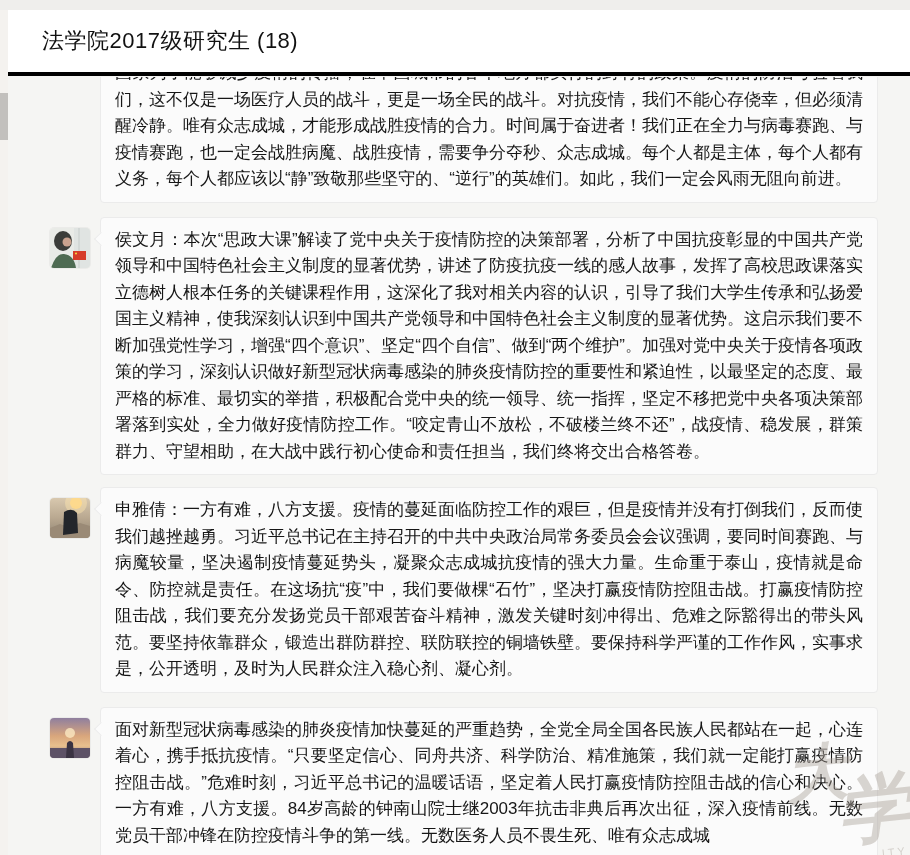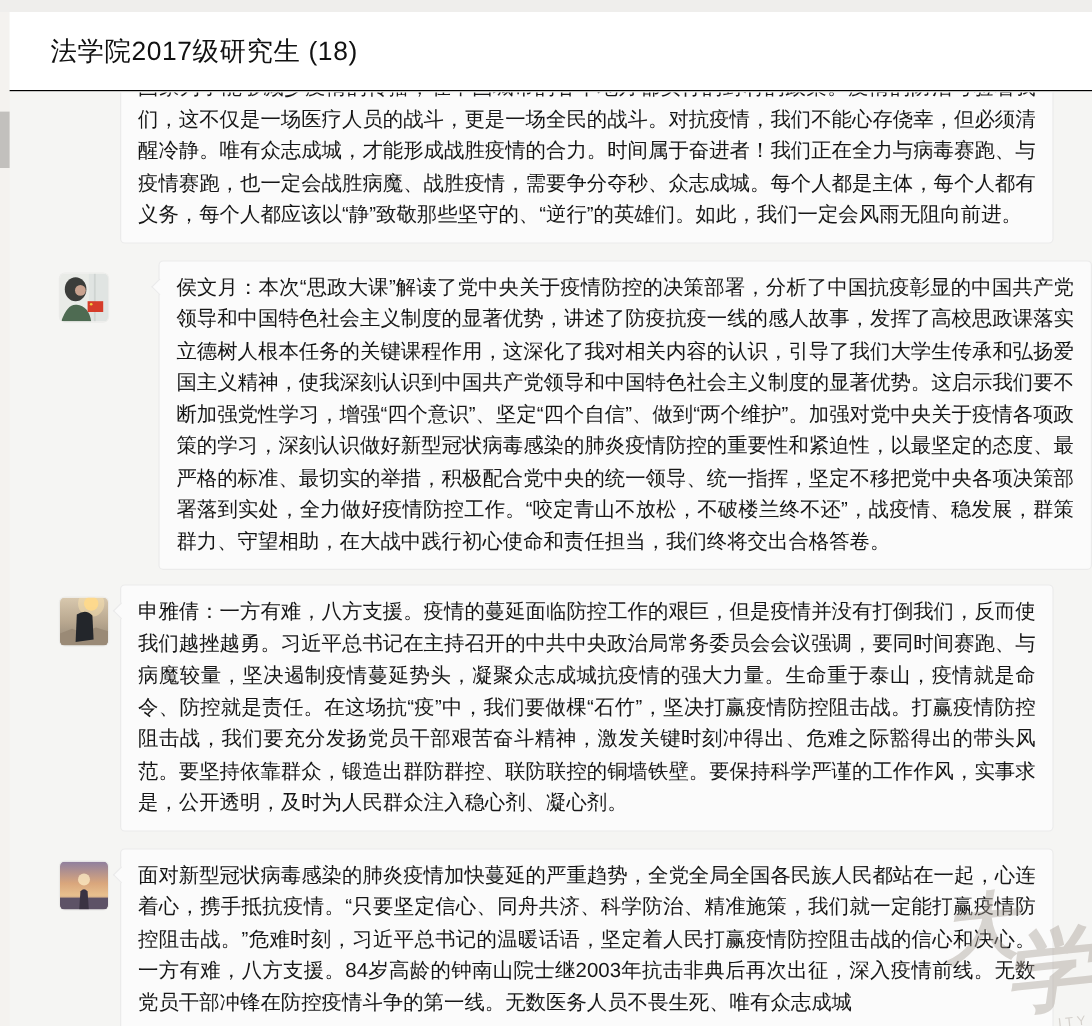--- a/index.html
+++ b/index.html
@@ -2,27 +2,27 @@
 <html><head>
 <meta charset="utf-8">
 <style>
   html,body{margin:0;padding:0;}
   body{font-family:"Liberation Sans","DejaVu Sans",sans-serif;}
   .screen{position:relative;width:910px;height:855px;background:#f5f5f3;overflow:hidden;}
   .top-strip{position:absolute;top:0;left:0;right:0;height:10px;background:#efeeec;}
   .left-rail{position:absolute;top:10px;left:0;bottom:0;width:8px;background:#f4f2ef;}
   .left-rail .thumb{position:absolute;top:83px;left:0;width:8px;height:47px;background:#c2c0bd;}
   .chat-header{position:absolute;top:10px;left:8px;right:0;height:66px;background:#ffffff;
-    border-bottom:1px solid #000000;display:flex;align-items:center;padding-left:34px;box-sizing:border-box;}
+    border-bottom:4px solid #000000;display:flex;align-items:center;padding-left:34px;box-sizing:border-box;}
   .chat-title{font-size:22px;font-weight:400;color:#111111;letter-spacing:0.5px;}
   .chat-area{position:absolute;top:77px;left:8px;right:0;bottom:0;overflow:hidden;
     padding-left:42px;box-sizing:border-box;}
   .msg-row{display:flex;align-items:flex-start;}
   .row-1{margin-top:-27px;}
-  .row-2{margin-top:14px;justify-content:space-between;}
+  .row-2{margin-top:14px;}
   .row-3{margin-top:12px;}
   .row-4{margin-top:14px;}
   .avatar{width:40px;height:40px;border-radius:4px;overflow:hidden;flex:0 0 40px;margin-top:11px;
     box-shadow:0 0 0 1px rgba(0,0,0,0.04);cursor:pointer;}
   .avatar svg{display:block;width:40px;height:40px;}
   .bubble{position:relative;margin-left:10px;width:778px;box-sizing:border-box;
     background:#fbfbfb;border:1px solid #ebebeb;border-radius:4px;
     padding:9px 14px;font-size:17px;line-height:26.5px;color:#161616;
     text-align:justify;word-break:break-all;}
   .bubble.no-avatar{margin-left:50px;}

